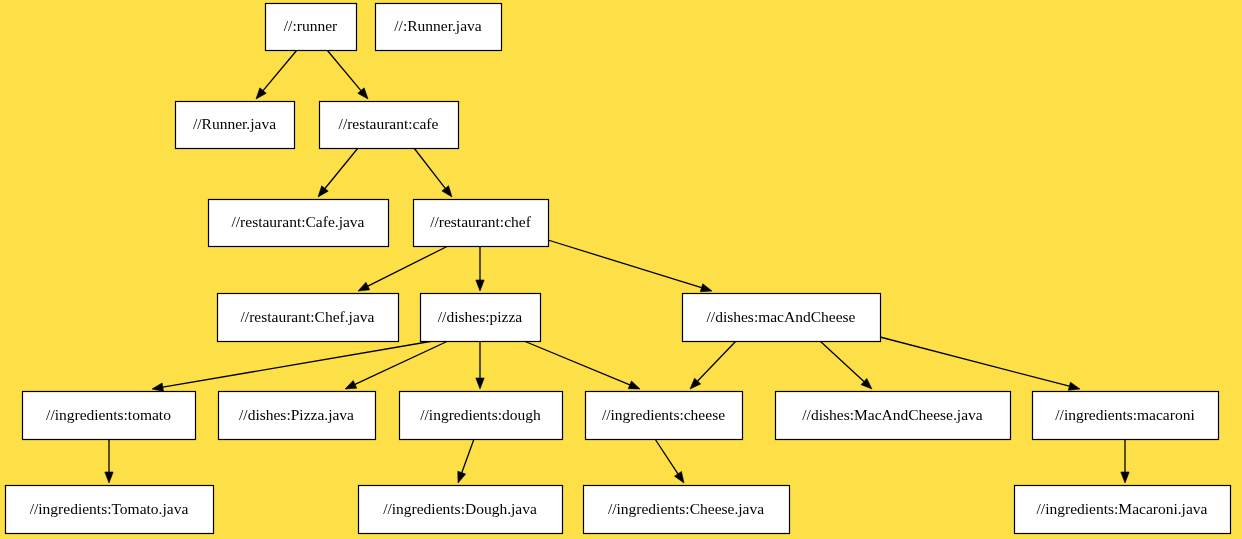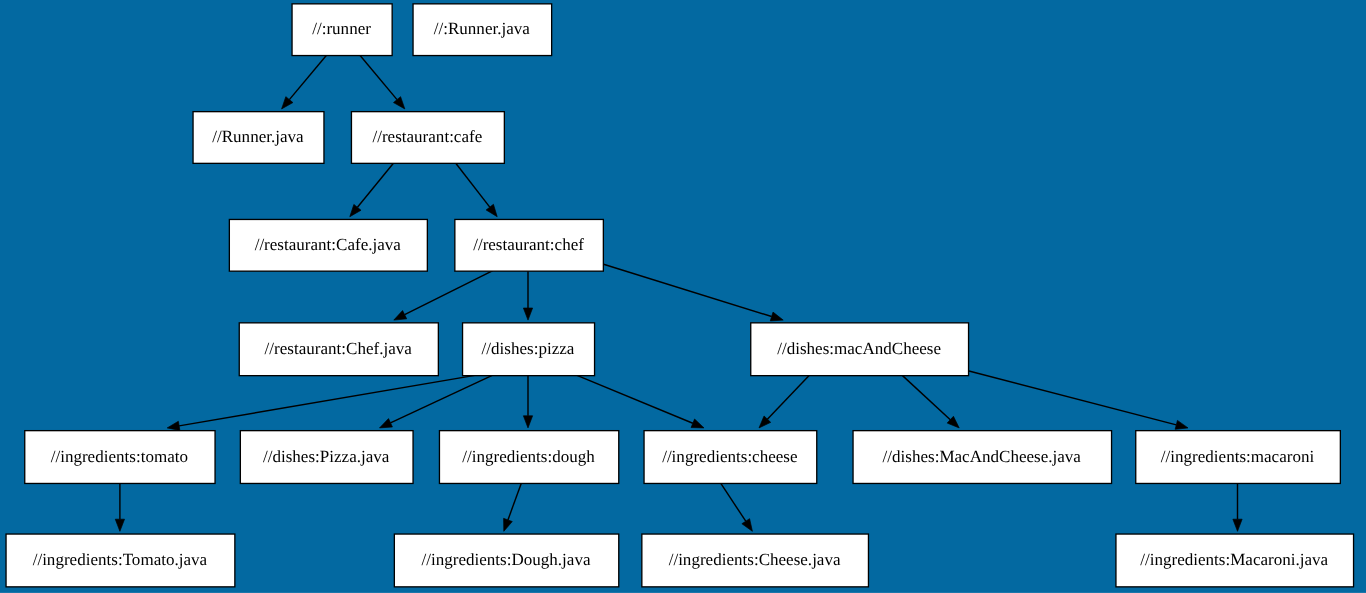--- a/index.html
+++ b/index.html
@@ -4,21 +4,21 @@
 <style>
   html, body {
     margin: 0;
     padding: 0;
     background: #ffffff;
   }
   #graph-canvas {
     position: relative;
     width: 1242px;
     height: 539px;
-    background: #0369a1;
+    background: #fde047;
     overflow: hidden;
   }
   #graph-svg {
     position: absolute;
     top: 0;
     left: 0;
     width: 1242px;
     height: 539px;
   }
   .node-rect {

